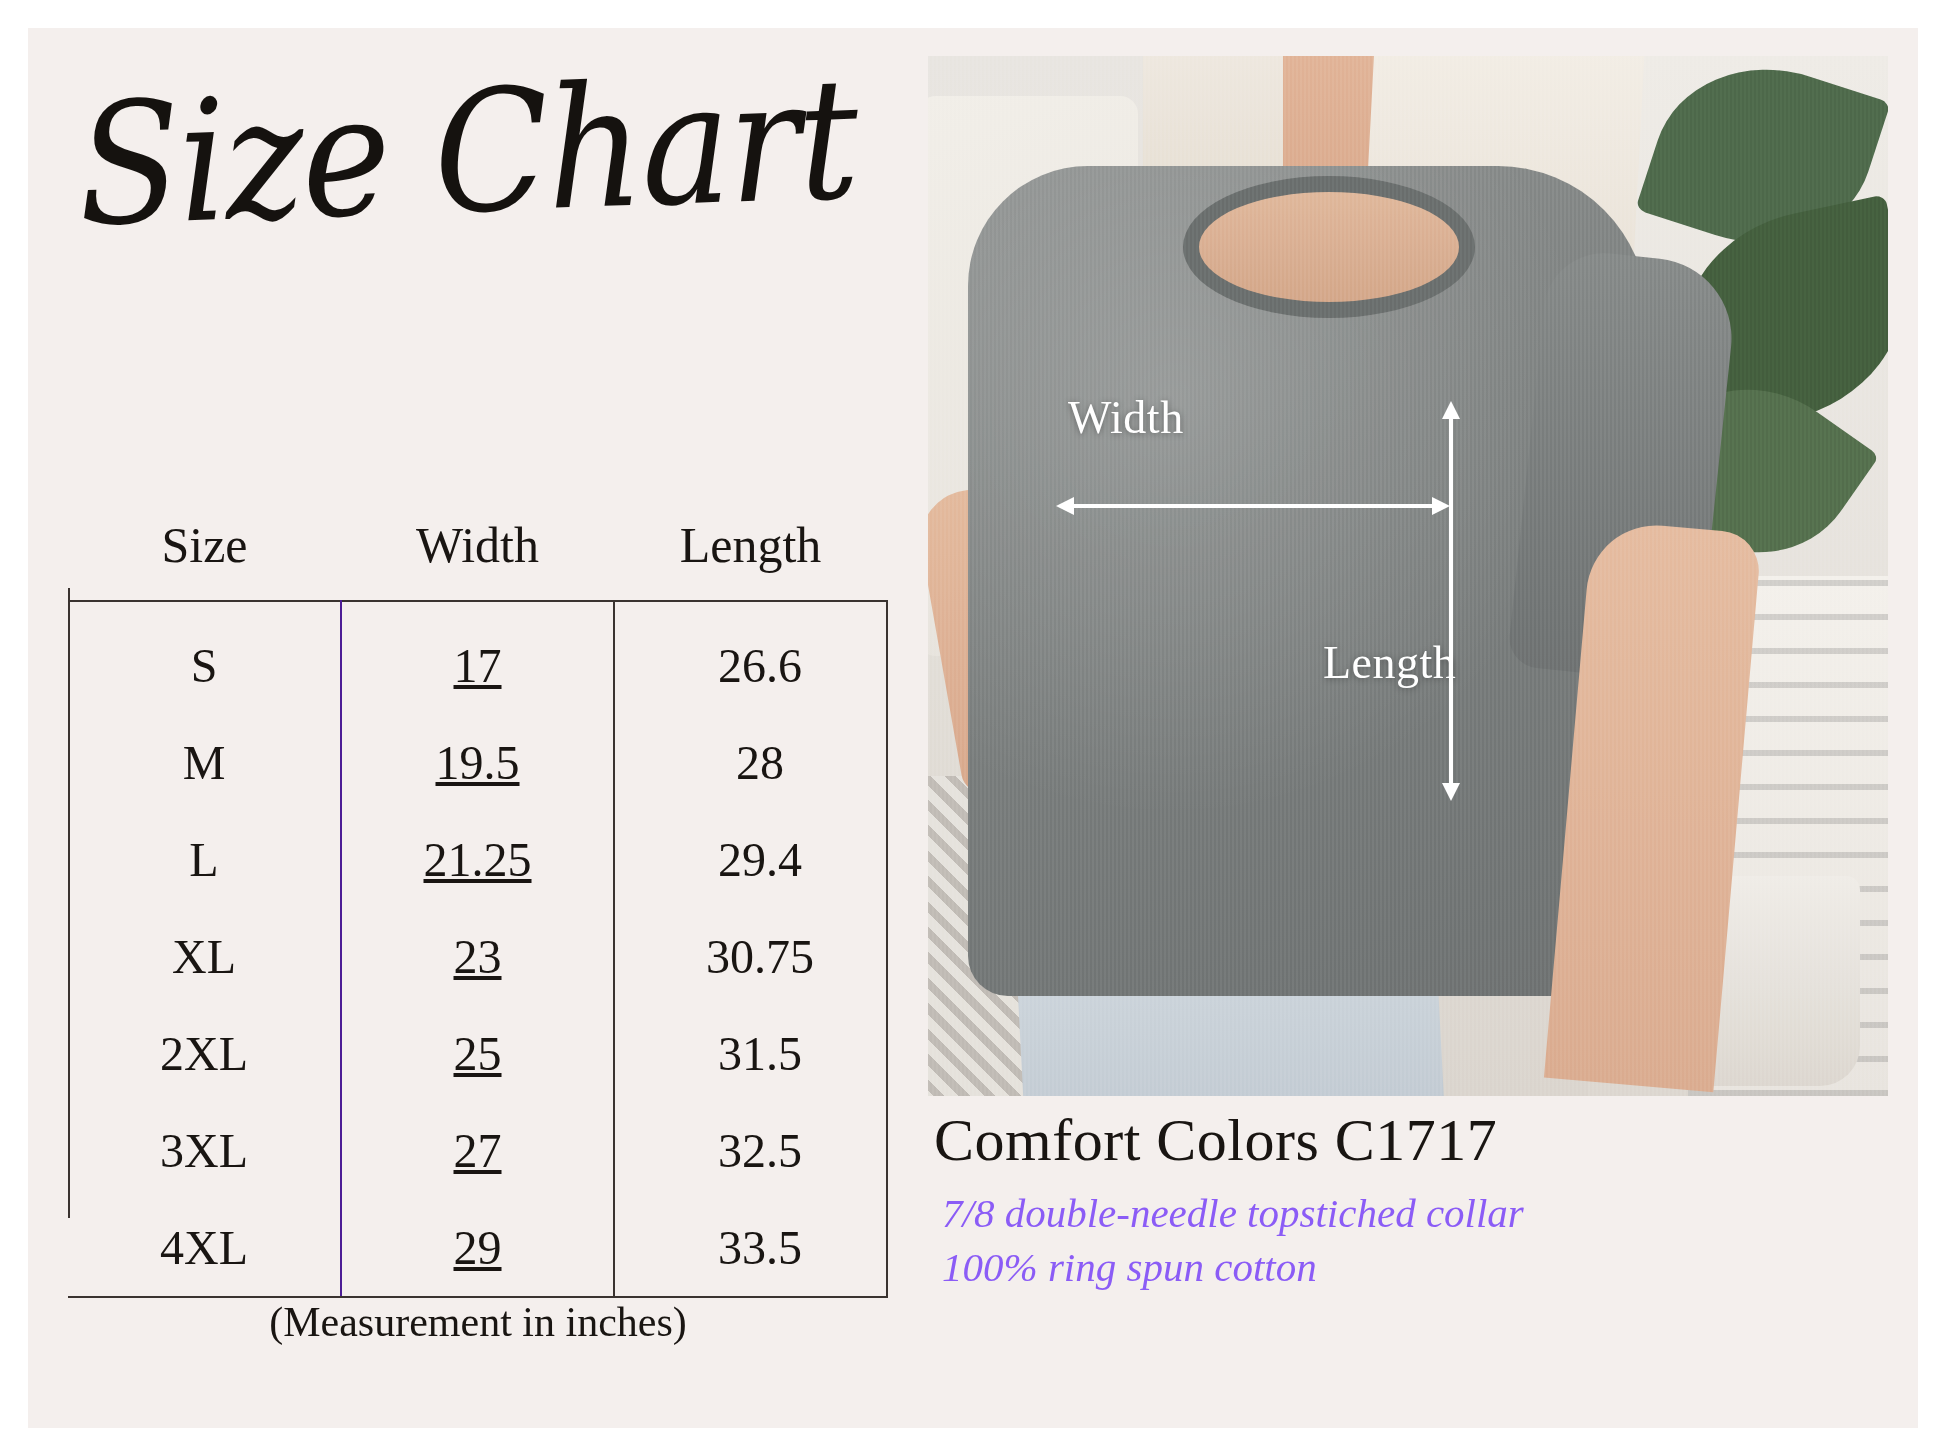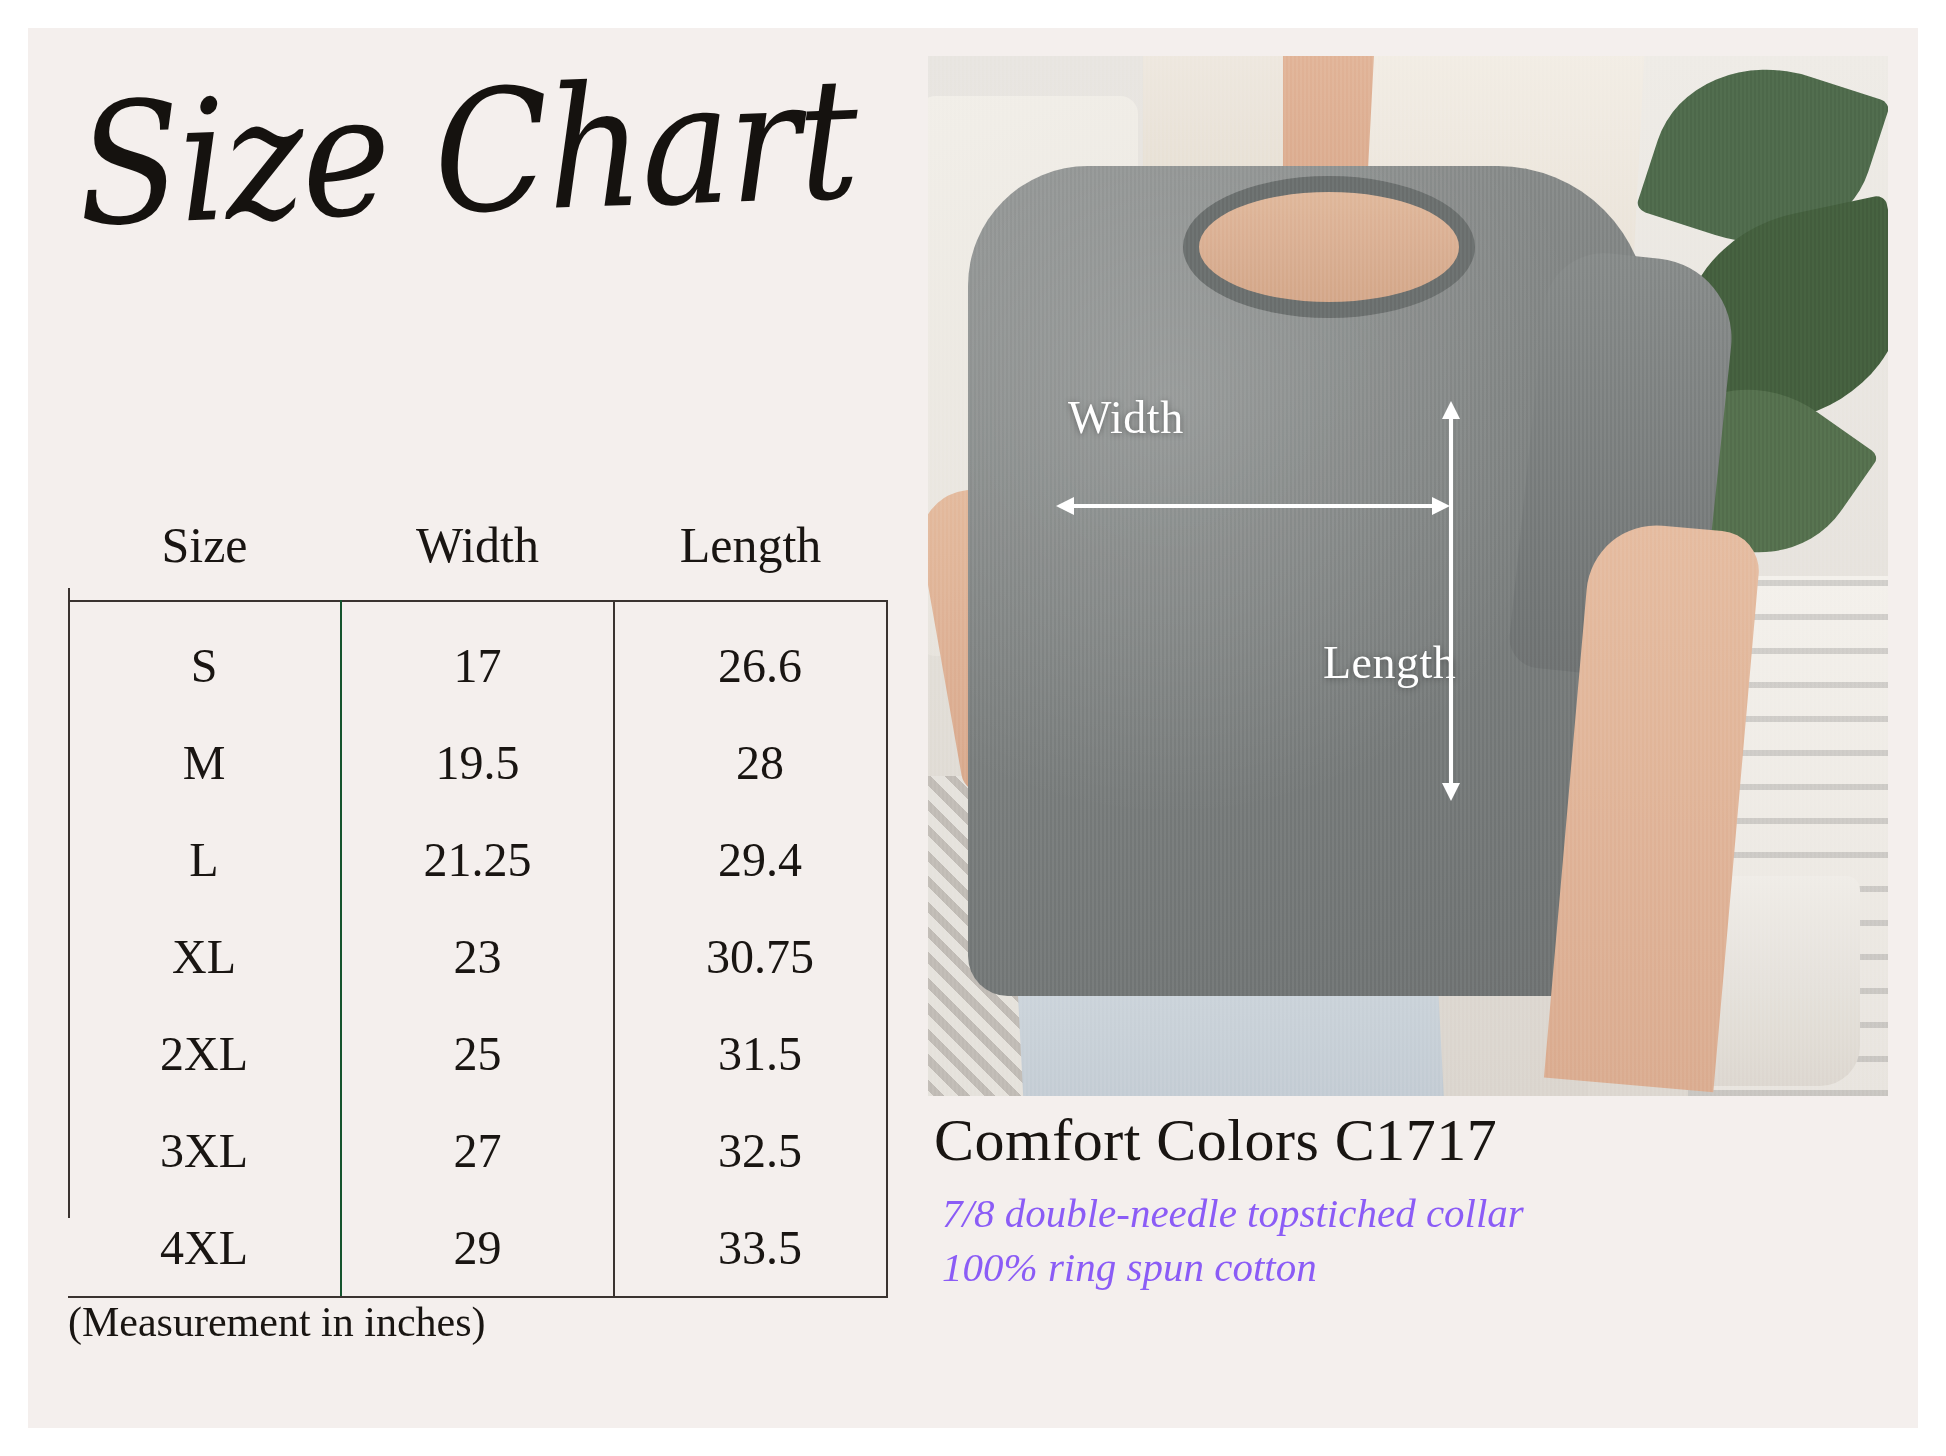--- a/index.html
+++ b/index.html
@@ -81,22 +81,23 @@
     text-align: center;
     padding: 21px 0;
     font-size: 48px;
     font-weight: 400;
   }
   table.size-table tbody td:nth-child(1) {
     width: 33.3%;
   }
   table.size-table tbody td:nth-child(2) {
     width: 33.3%;
-    border-left: 2px solid #14532d;
+    border-left: 2px solid #4c1d95;
     border-right: 2px solid #3a3330;
+    text-decoration: underline;
   }
   table.size-table tbody td:nth-child(3) {
     width: 33.3%;
     border-right: 2px solid #3a3330;
     padding-left: 19px;
   }
   table.size-table tbody tr:last-child td {
     border-bottom: 2px solid #3a3330;
     text-align: center;
   }
@@ -109,21 +110,21 @@
     top: 560px;
     width: 2px;
     height: 630px;
     background: #3a3330;
   }
   .measure-note {
     position: absolute;
     left: 40px;
     top: 1270px;
     width: 820px;
-    text-align: left;
+    text-align: center;
     font-size: 42px;
     color: #191512;
   }
 
   
   .right {
     position: absolute;
     left: 900px;
     top: 0;
     width: 990px;

